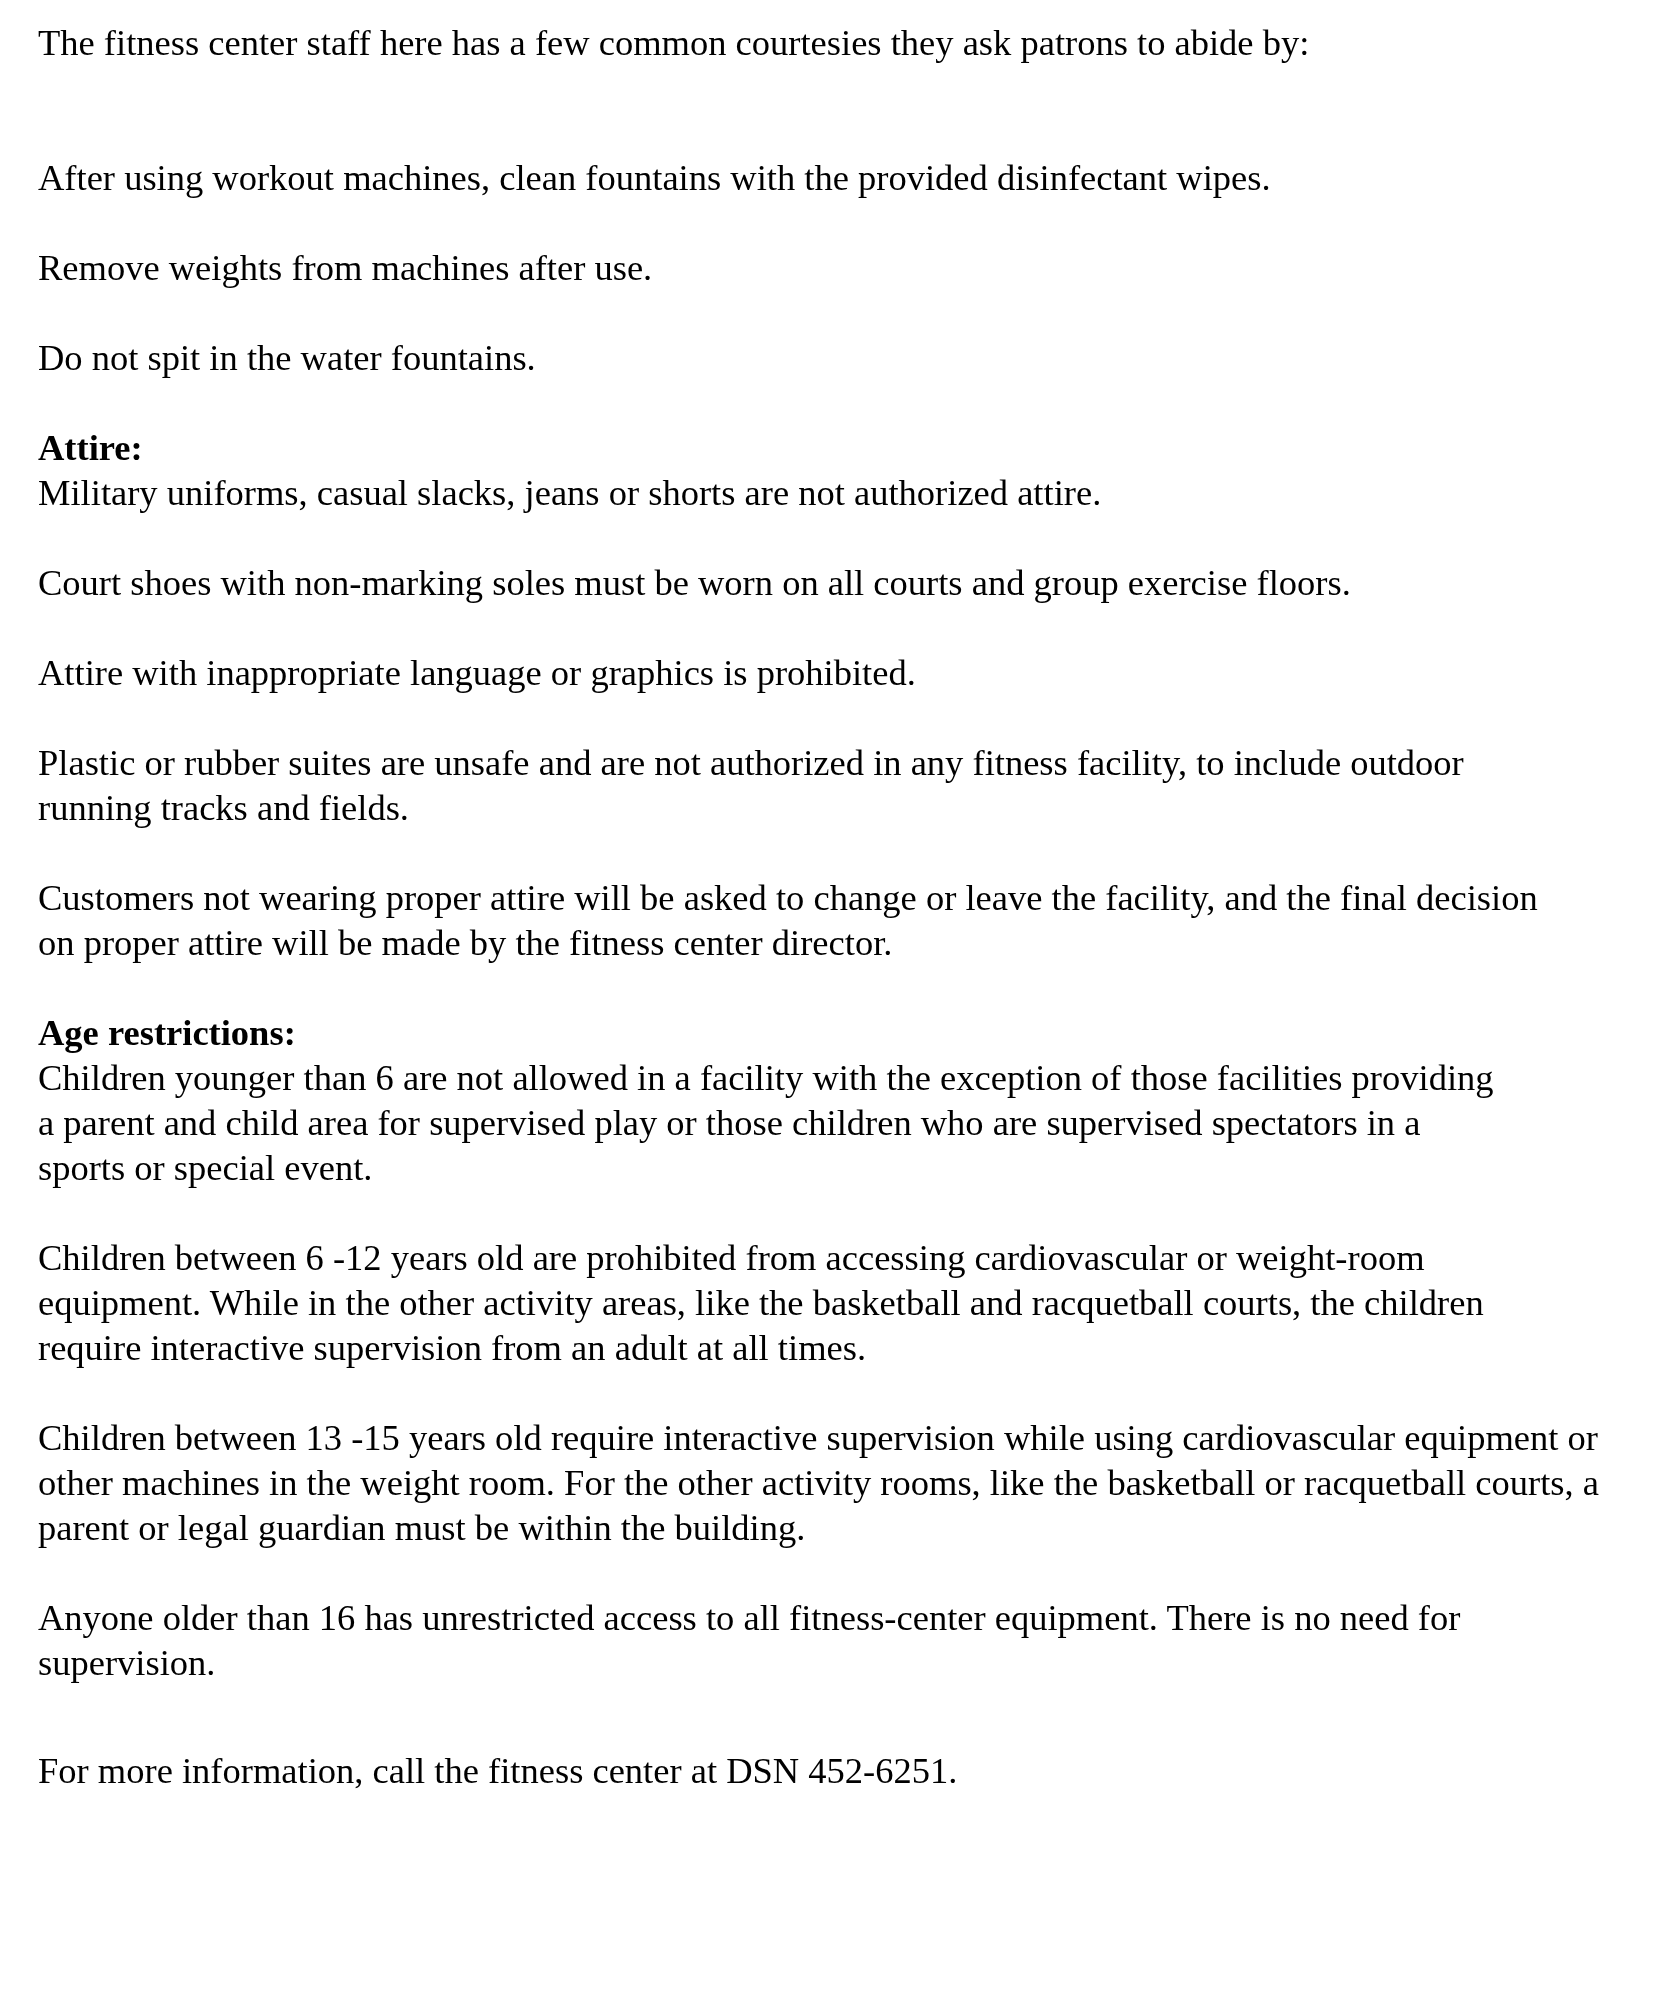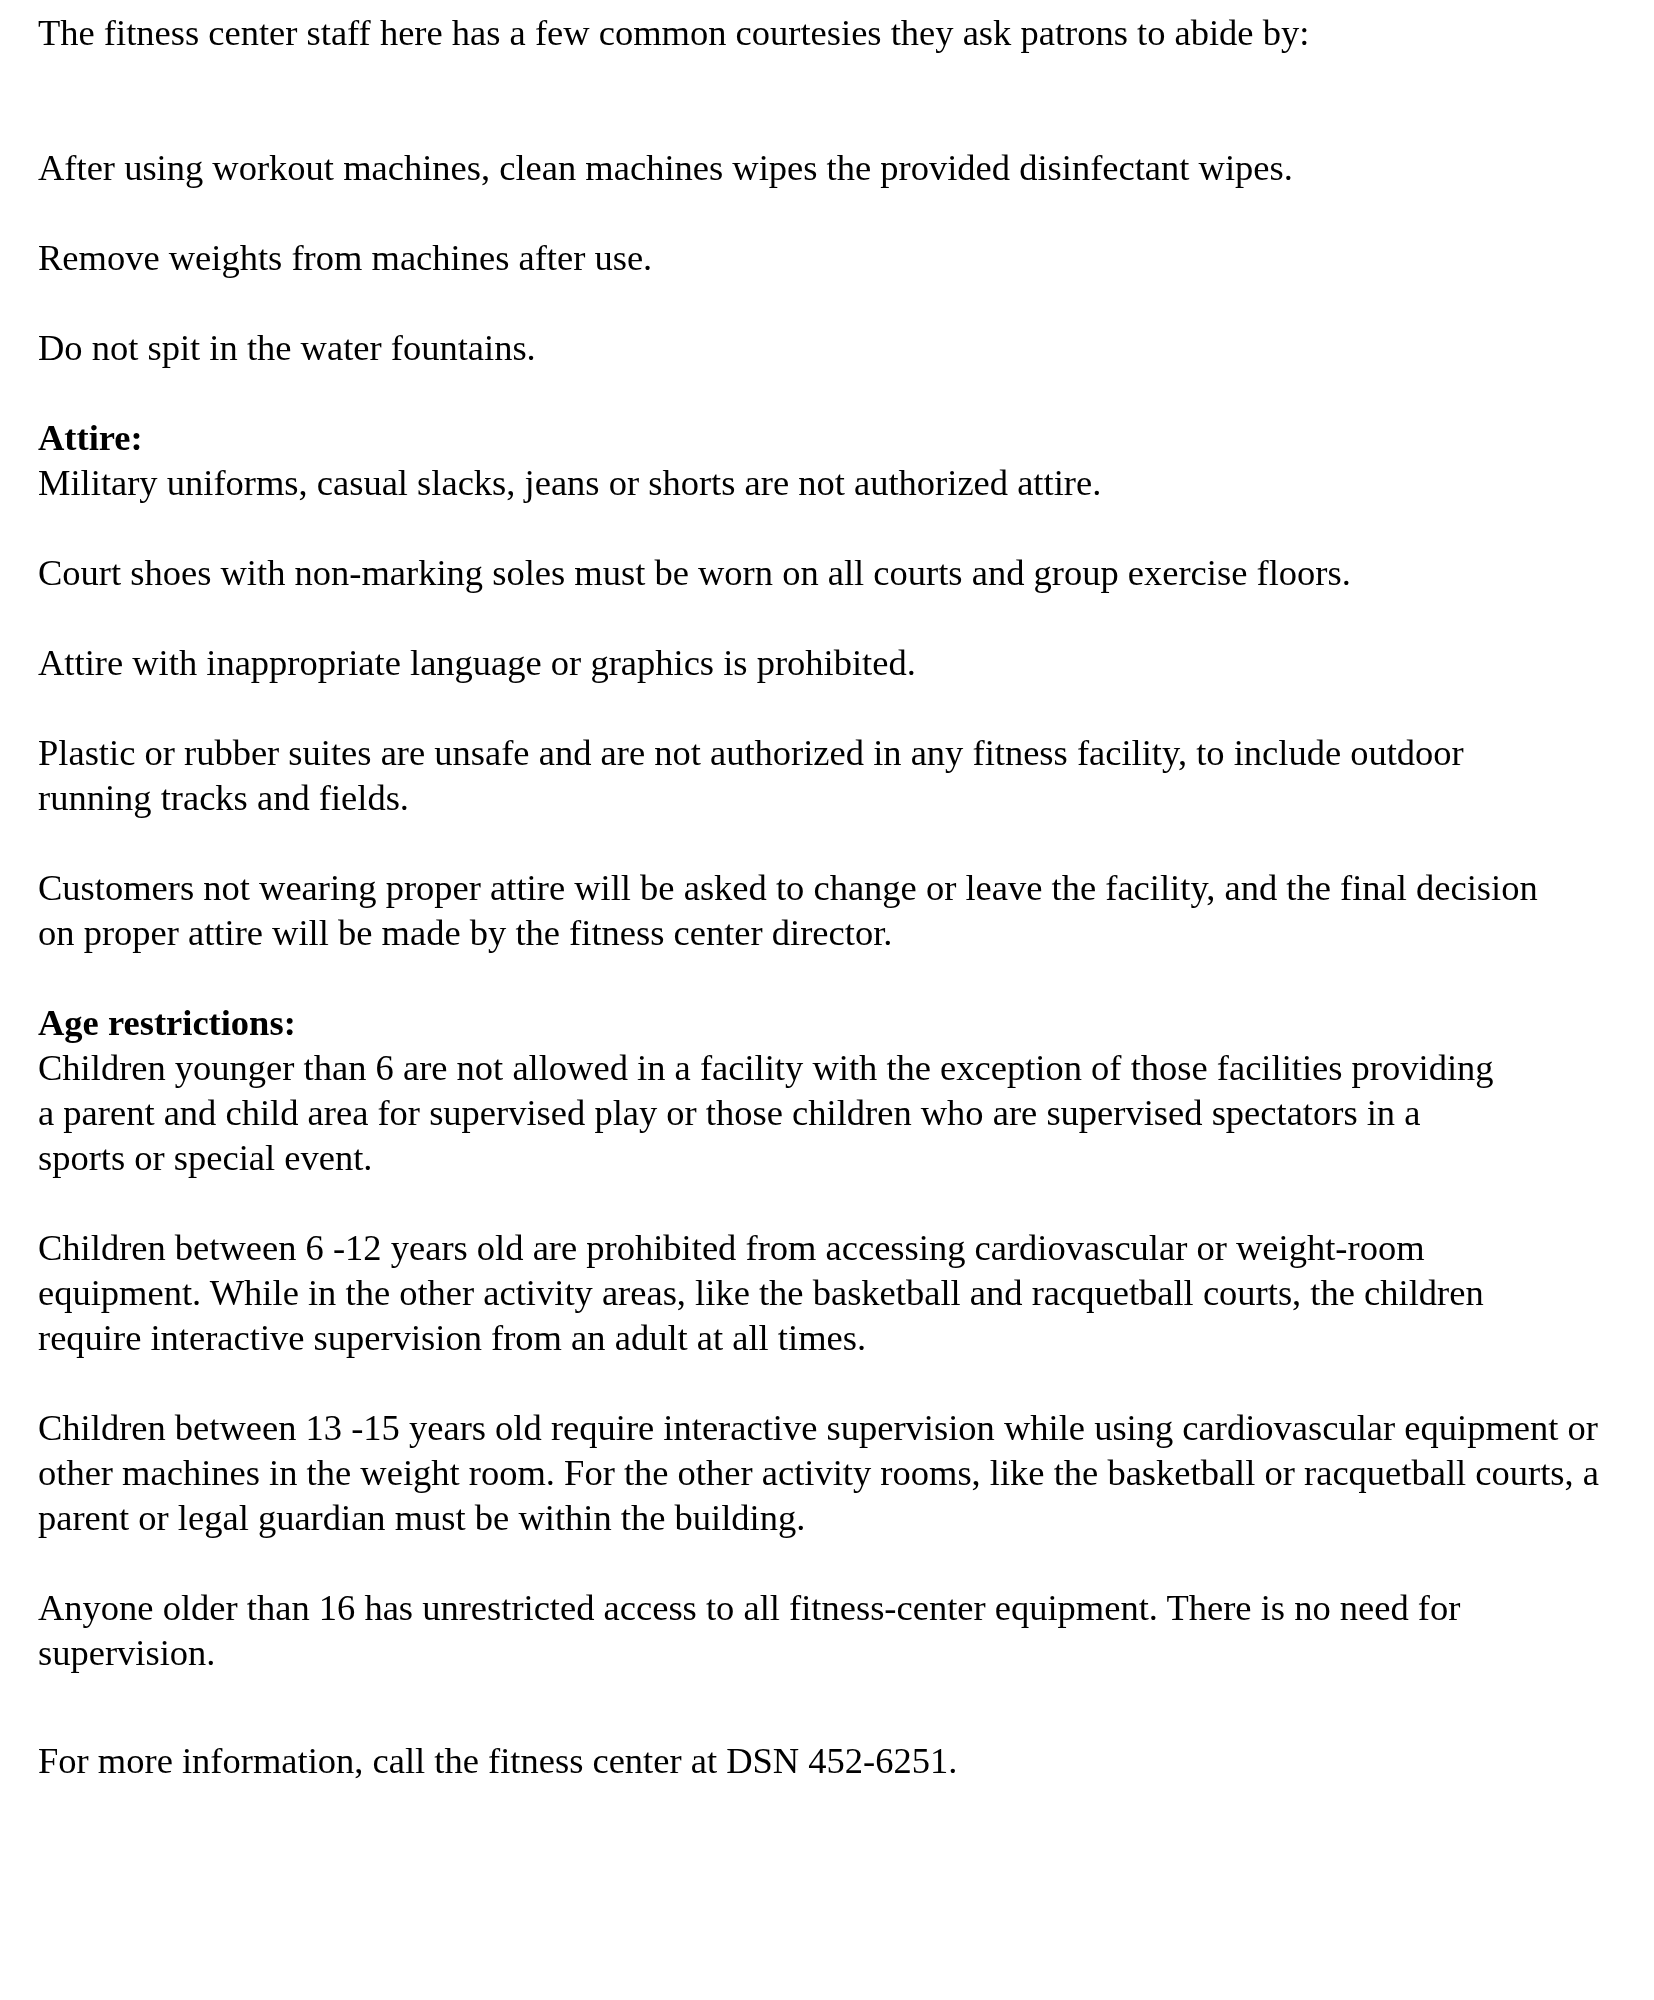--- a/index.html
+++ b/index.html
@@ -1,37 +1,37 @@
 <!DOCTYPE html>
 <html><head>
 <meta charset="utf-8">
 <style>
   html, body { margin: 0; padding: 0; background: #ffffff; }
   body {
     width: 1654px; height: 2000px; overflow: hidden; position: relative;
     font-family: "Liberation Serif", "DejaVu Serif", serif;
     color: #000000;
   }
-  .doc { position: absolute; left: 38px; top: 10px; width: 1580px; }
+  .doc { position: absolute; left: 38px; top: 20px; width: 1580px; }
   .p {
     font-size: 36.5px; line-height: 45px; margin: 0;
   }
   .h { font-weight: bold; font-size: 36.5px; line-height: 45px; margin: 0; }
   .intro { margin-bottom: 90px; }
   .gap { margin-bottom: 45px; }
   .gap2 { margin-bottom: 63px; }
 </style>
 </head>
 <body>
 
 <div class="doc">
   <p class="p intro">The fitness center staff here has a few common courtesies they ask patrons to abide by:</p>
 
   <div>
-    <p class="p gap">After using workout machines, clean machines wipes the provided disinfectant wipes.</p>
+    <p class="p gap">After using workout machines, clean fountains with the provided disinfectant wipes.</p>
     <p class="p gap">Remove weights from machines after use.</p>
     <p class="p gap">Do not spit in the water fountains.</p>
   </div>
 
   <div>
     <p class="h">Attire:</p>
     <p class="p gap">Military uniforms, casual slacks, jeans or shorts are not authorized attire.</p>
     <p class="p gap">Court shoes with non-marking soles must be worn on all courts and group exercise floors.</p>
     <p class="p gap">Attire with inappropriate language or graphics is prohibited.</p>
     <p class="p gap" style="width:1450px">Plastic or rubber suites are unsafe and are not authorized in any fitness facility, to include outdoor running tracks and fields.</p>

